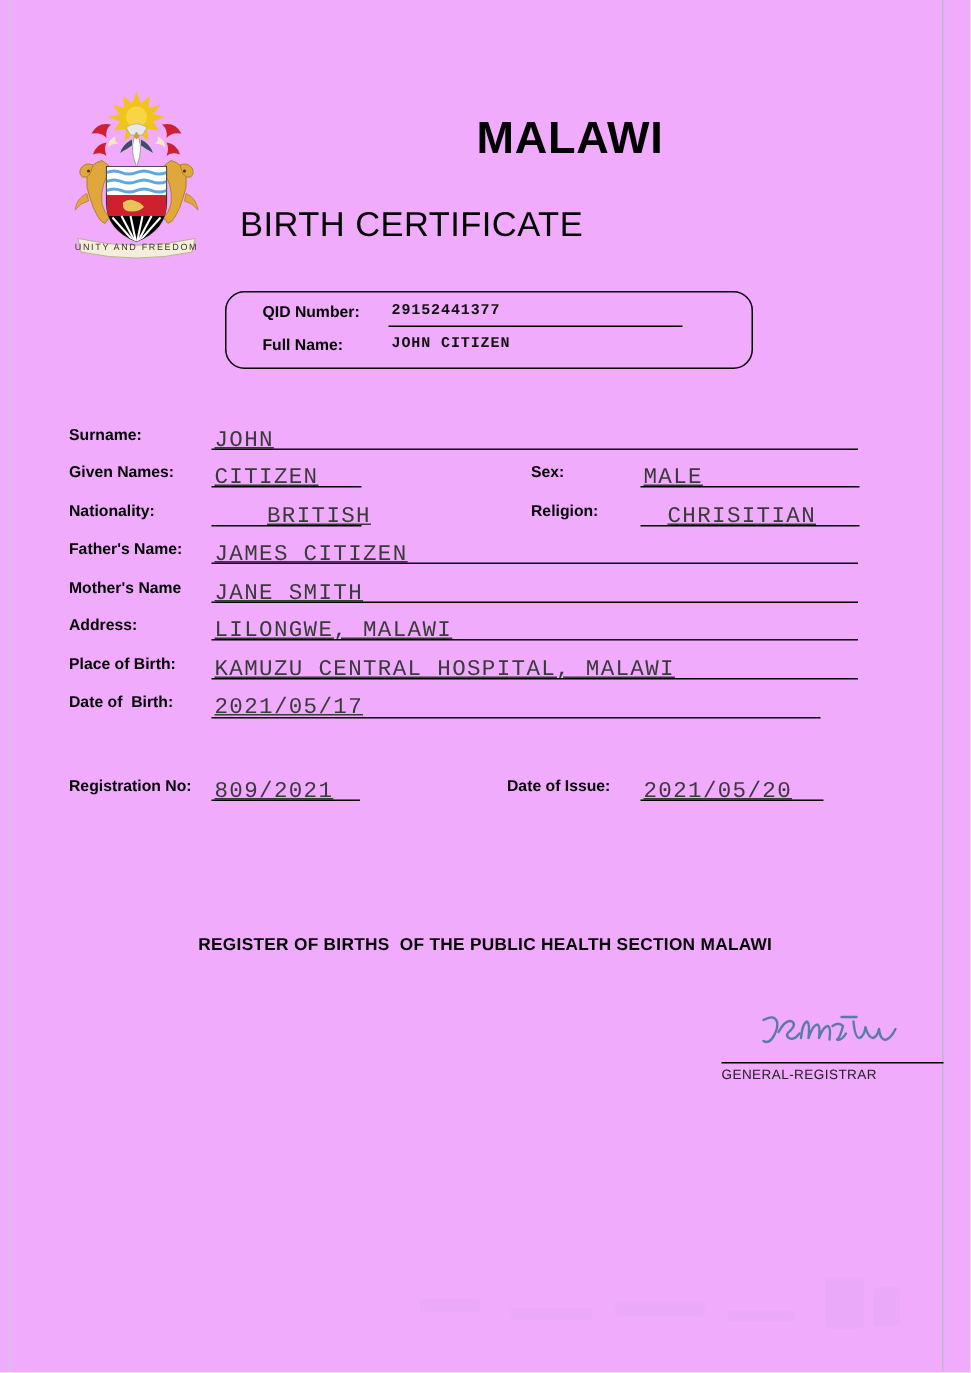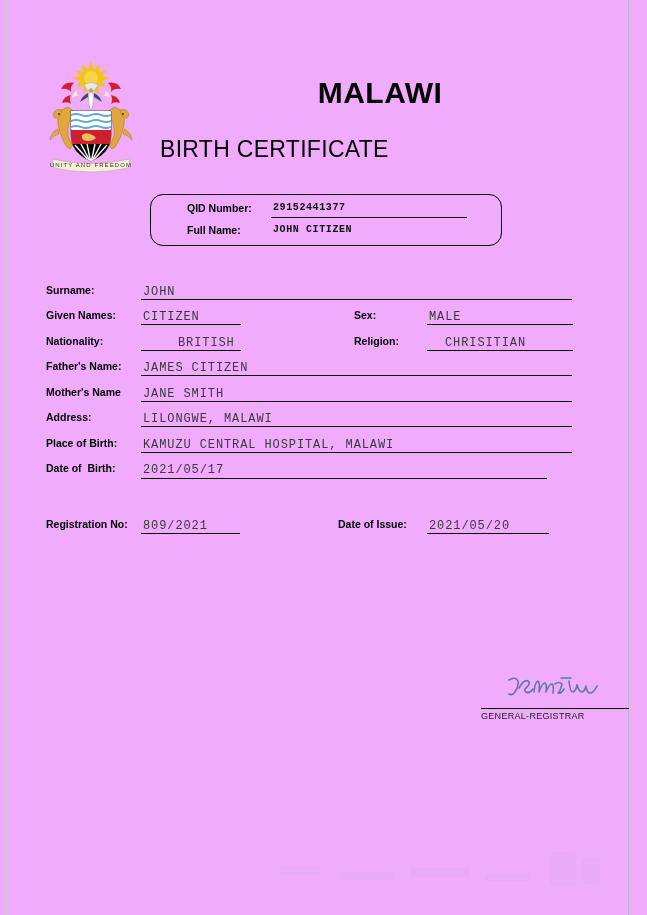--- a/index.html
+++ b/index.html
@@ -69,21 +69,21 @@
     left: 150px;
     top: 194px;
     width: 352px;
     height: 52px;
     border: 1.2px solid #000;
     border-radius: 13px;
     box-sizing: border-box;
   }
   .qid-row {
     position: absolute;
-    left: 12px; right: 0;
+    left: 0; right: 0;
     height: 22px;
   }
   .qid-row.r1 { top: 7px; }
   .qid-row.r2 { top: 29px; }
   .qid-label {
     position: absolute;
     left: 24px;
     top: 0;
     font-size: 10.5px;
     font-weight: bold;
@@ -119,24 +119,25 @@
     top: 0;
     font-size: 10.5px;
     font-weight: bold;
     color: #000;
     white-space: pre;
   }
   .field-value {
     position: absolute;
     top: 1px;
     font-family: "Liberation Mono", "DejaVu Sans Mono", monospace;
-    font-size: 12px;
+    font-size: 15px;
     letter-spacing: 0.9px;
     color: #3a3a3a;
     white-space: pre;
+    text-decoration: underline;
   }
   .field-rule {
     position: absolute;
     height: 1px;
     background: #000;
   }
 
   
   .certify {
     position: absolute;
@@ -344,20 +345,21 @@
     <span class="field-label">Registration No:</span>
     <span class="field-value" style="left:97px;">809/2021</span>
     <span class="field-rule" style="left:95px; top:15px; width:99px;"></span>
   </div>
   <div class="field" style="left:338px; top:518px;">
     <span class="field-label">Date of Issue:</span>
     <span class="field-value" style="left:91px;">2021/05/20</span>
     <span class="field-rule" style="left:89px; top:15px; width:122px;"></span>
   </div>
 
+  <div class="certify l2">REGISTER OF BIRTHS  OF THE PUBLIC HEALTH SECTION MALAWI</div>
 
   <svg class="sig-svg" viewBox="0 0 96 34">
     <g fill="none" stroke="#5b7ba6" stroke-width="1.6" stroke-linecap="round" stroke-linejoin="round">
       <path d="M4 8 q7 -4 9 1 q1 5 -3 11 q-3 4 -6 2"></path>
       <path d="M14 16 q5 -9 9 -7 q3 2 -1 6 q-4 3 -1 5 q3 2 7 -3"></path>
       <path d="M29 20 q1 -10 4 -11 q2 1 1 11 q3 -9 6 -9 q2 1 1 9 q3 -8 6 -8 q2 1 1 9"></path>
       <path d="M50 12 q4 -3 7 0 q-2 8 -4 9 q3 1 6 -4"></path>
       <path d="M56 6 l10 0"></path>
       <path d="M64 9 q1 11 4 11 q3 -1 4 -7"></path>
       <path d="M72 13 q2 7 5 7 q3 -1 4 -6 q1 8 5 7 q3 -1 6 -7"></path>

